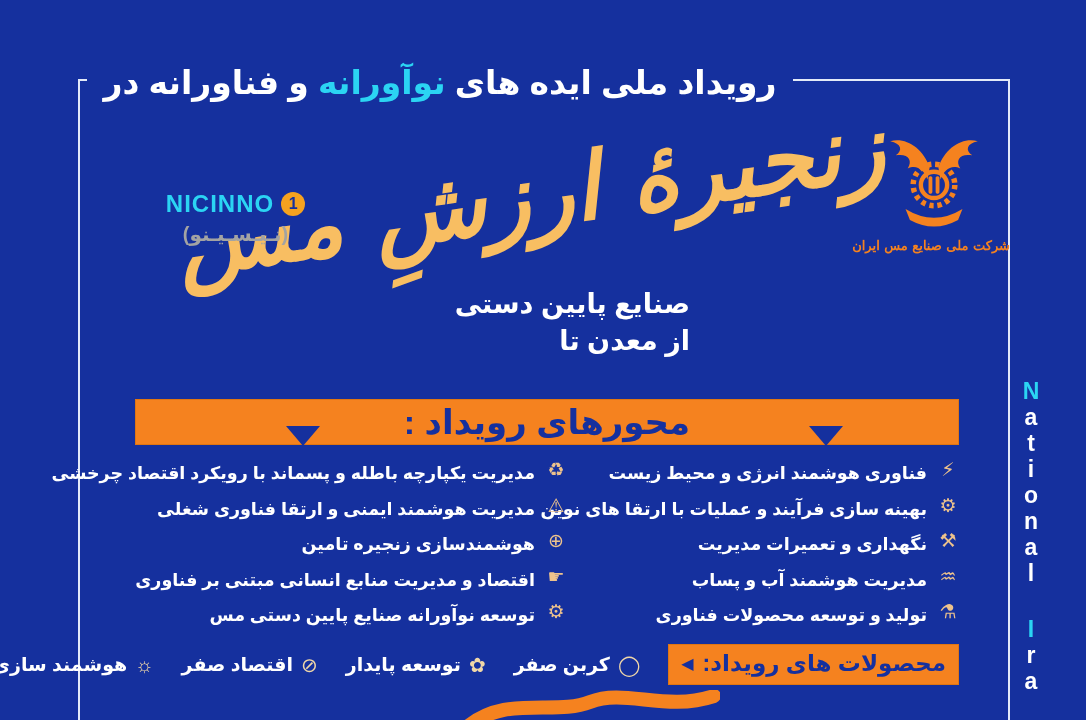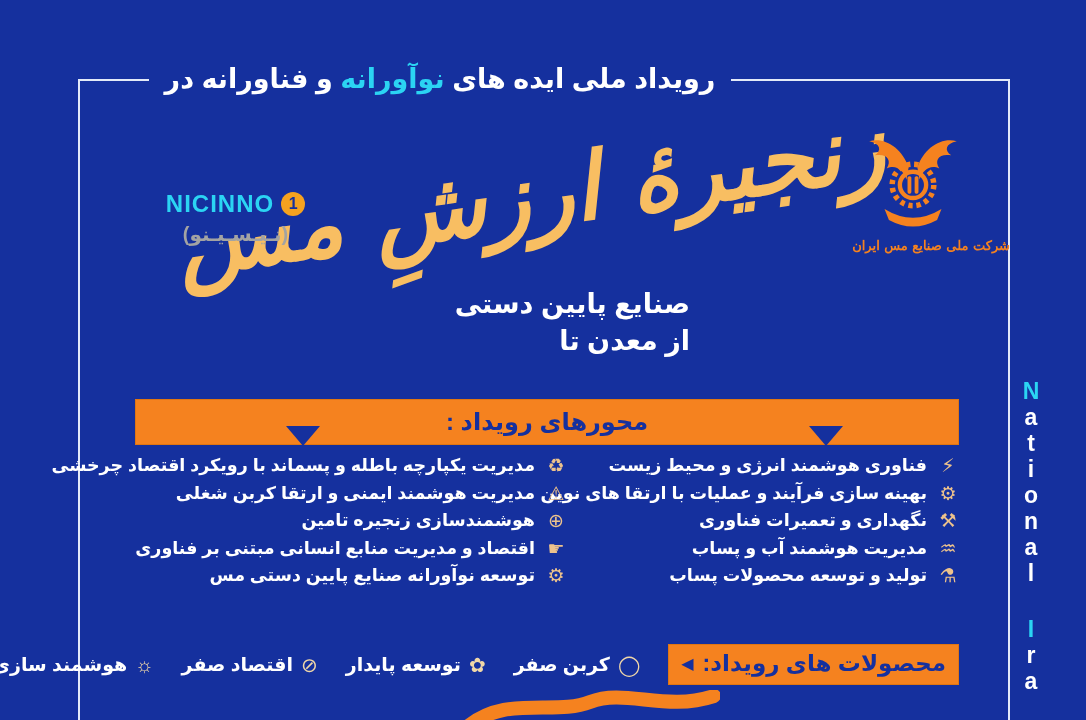--- a/index.html
+++ b/index.html
@@ -4,55 +4,55 @@
 <style>
   html,body{margin:0;padding:0;}
   body{width:1086px;height:720px;overflow:hidden;background:#15309E;
        font-family:"Liberation Sans","DejaVu Sans",sans-serif;position:relative;}
   .abs{position:absolute;}
   
   .frame{left:78px;top:79px;width:928px;height:680px;border:2px solid #E3EAF8;z-index:1;}
   
   .headline{top:61px;left:0;width:880px;text-align:center;z-index:3;}
   .headline-text{display:inline-block;direction:rtl;background:#15309E;padding:2px 16px;
-                 font-size:27px;font-weight:bold;color:#FFFFFF;white-space:nowrap;}
+                 font-size:33px;font-weight:bold;color:#FFFFFF;white-space:nowrap;}
   .headline-text .hl{color:#2BD4F3;}
   
   .calli{left:210px;top:90px;width:640px;height:210px;display:flex;align-items:center;justify-content:center;
          transform:rotate(-8deg);font-family:"DejaVu Serif",serif;font-style:italic;font-weight:bold;
          font-size:92px;color:#F8BE62;direction:rtl;white-space:nowrap;z-index:2;}
   
   .nicinno{left:138px;top:190px;width:195px;text-align:center;z-index:2;}
   .nicinno-row{display:flex;align-items:center;justify-content:center;gap:7px;}
   .nicinno-latin{color:#2BD4F3;font-size:24px;font-weight:bold;letter-spacing:1px;}
   .nicinno-badge{width:24px;height:24px;border-radius:50%;background:#F5A21F;color:#15309E;
                  font-size:16px;font-weight:bold;display:flex;align-items:center;justify-content:center;}
   .nicinno-fa{color:#a3a3a3;font-size:20px;font-weight:bold;margin-top:4px;direction:rtl;}
   
-  .logo{left:858px;top:128px;width:152px;z-index:2;}
+  .logo{left:858px;top:128px;width:152px;text-align:center;z-index:2;}
   .logo-caption{color:#F5821F;font-size:13px;font-weight:bold;margin-top:2px;direction:rtl;
                 font-family:"DejaVu Serif",serif;white-space:nowrap;}
   
   .subtitle{left:420px;top:286px;width:270px;direction:rtl;text-align:right;color:#FFFFFF;
             font-size:27px;font-weight:700;line-height:37px;z-index:2;}
   
   .banner{left:135px;top:399px;width:822px;height:44px;background:#F5821F;border:1px solid #E07612;
           display:flex;align-items:center;justify-content:center;z-index:2;}
-  .banner-label{color:#15309E;font-size:24px;font-weight:700;direction:rtl;}
+  .banner-label{color:#15309E;font-size:34px;font-weight:700;direction:rtl;}
   .banner-tri{position:absolute;top:26px;width:0;height:0;border-left:17px solid transparent;
               border-right:17px solid transparent;border-top:20px solid #15309E;}
   .tri-left{left:150px;}
   .tri-right{left:673px;}
   
   .axes-col{direction:rtl;display:flex;flex-direction:column;gap:6.5px;align-items:flex-start;z-index:2;}
   .axes-right{right:126px;top:455px;}
   .axes-left{right:518px;top:455px;}
   .axis-row{display:flex;align-items:center;gap:9px;}
   .axis-icon{width:24px;font-size:19px;color:#EDC28C;text-align:center;line-height:21px;}
-  .axis-label{font-size:17.5px;font-weight:700;color:#FFFFFF;white-space:nowrap;}
+  .axis-label{font-size:17.5px;font-weight:700;color:#FFFFFF;white-space:nowrap;margin-top:8px;}
   
   .strategies{right:127px;top:644px;direction:rtl;display:flex;align-items:center;gap:28px;z-index:2;}
   .strat-header{background:#F5821F;border:1px solid #E07612;color:#15309E;font-size:23px;font-weight:700;
                 padding:5px 12px 7px 12px;display:flex;align-items:center;gap:9px;white-space:nowrap;}
   .strat-arrow{font-size:16px;line-height:1;}
   .strat-item{display:flex;align-items:center;gap:8px;}
   .strat-icon{font-size:20px;color:#F0D7A8;line-height:1;}
   .strat-label{font-size:19px;font-weight:700;color:#FFFFFF;white-space:nowrap;}
   
   .side-letters{left:1014px;top:380px;width:34px;display:flex;flex-direction:column;align-items:center;gap:3px;z-index:2;}
@@ -111,40 +111,40 @@
   <div class="axis-row">
     <span class="axis-icon">⚡</span>
     <span class="axis-label">فناوری هوشمند انرژی و محیط زیست</span>
   </div>
   <div class="axis-row">
     <span class="axis-icon">⚙</span>
     <span class="axis-label">بهینه سازی فرآیند و عملیات با ارتقا های نوین</span>
   </div>
   <div class="axis-row">
     <span class="axis-icon">⚒</span>
-    <span class="axis-label">نگهداری و تعمیرات فناوری</span>
+    <span class="axis-label">نگهداری و تعمیرات مدیریت</span>
   </div>
   <div class="axis-row">
     <span class="axis-icon">♒</span>
     <span class="axis-label">مدیریت هوشمند آب و پساب</span>
   </div>
   <div class="axis-row">
     <span class="axis-icon">⚗</span>
-    <span class="axis-label">تولید و توسعه محصولات پساب</span>
+    <span class="axis-label">تولید و توسعه محصولات فناوری</span>
   </div>
 </div>
 
 <div class="abs axes-col axes-left">
   <div class="axis-row">
     <span class="axis-icon">♻</span>
     <span class="axis-label">مدیریت یکپارچه باطله و پسماند با رویکرد اقتصاد چرخشی</span>
   </div>
   <div class="axis-row">
     <span class="axis-icon">⚠</span>
-    <span class="axis-label">مدیریت هوشمند ایمنی و ارتقا کربن شغلی</span>
+    <span class="axis-label">مدیریت هوشمند ایمنی و ارتقا فناوری شغلی</span>
   </div>
   <div class="axis-row">
     <span class="axis-icon">⊕</span>
     <span class="axis-label">هوشمندسازی زنجیره تامین</span>
   </div>
   <div class="axis-row">
     <span class="axis-icon">☛</span>
     <span class="axis-label">اقتصاد و مدیریت منابع انسانی مبتنی بر فناوری</span>
   </div>
   <div class="axis-row">

